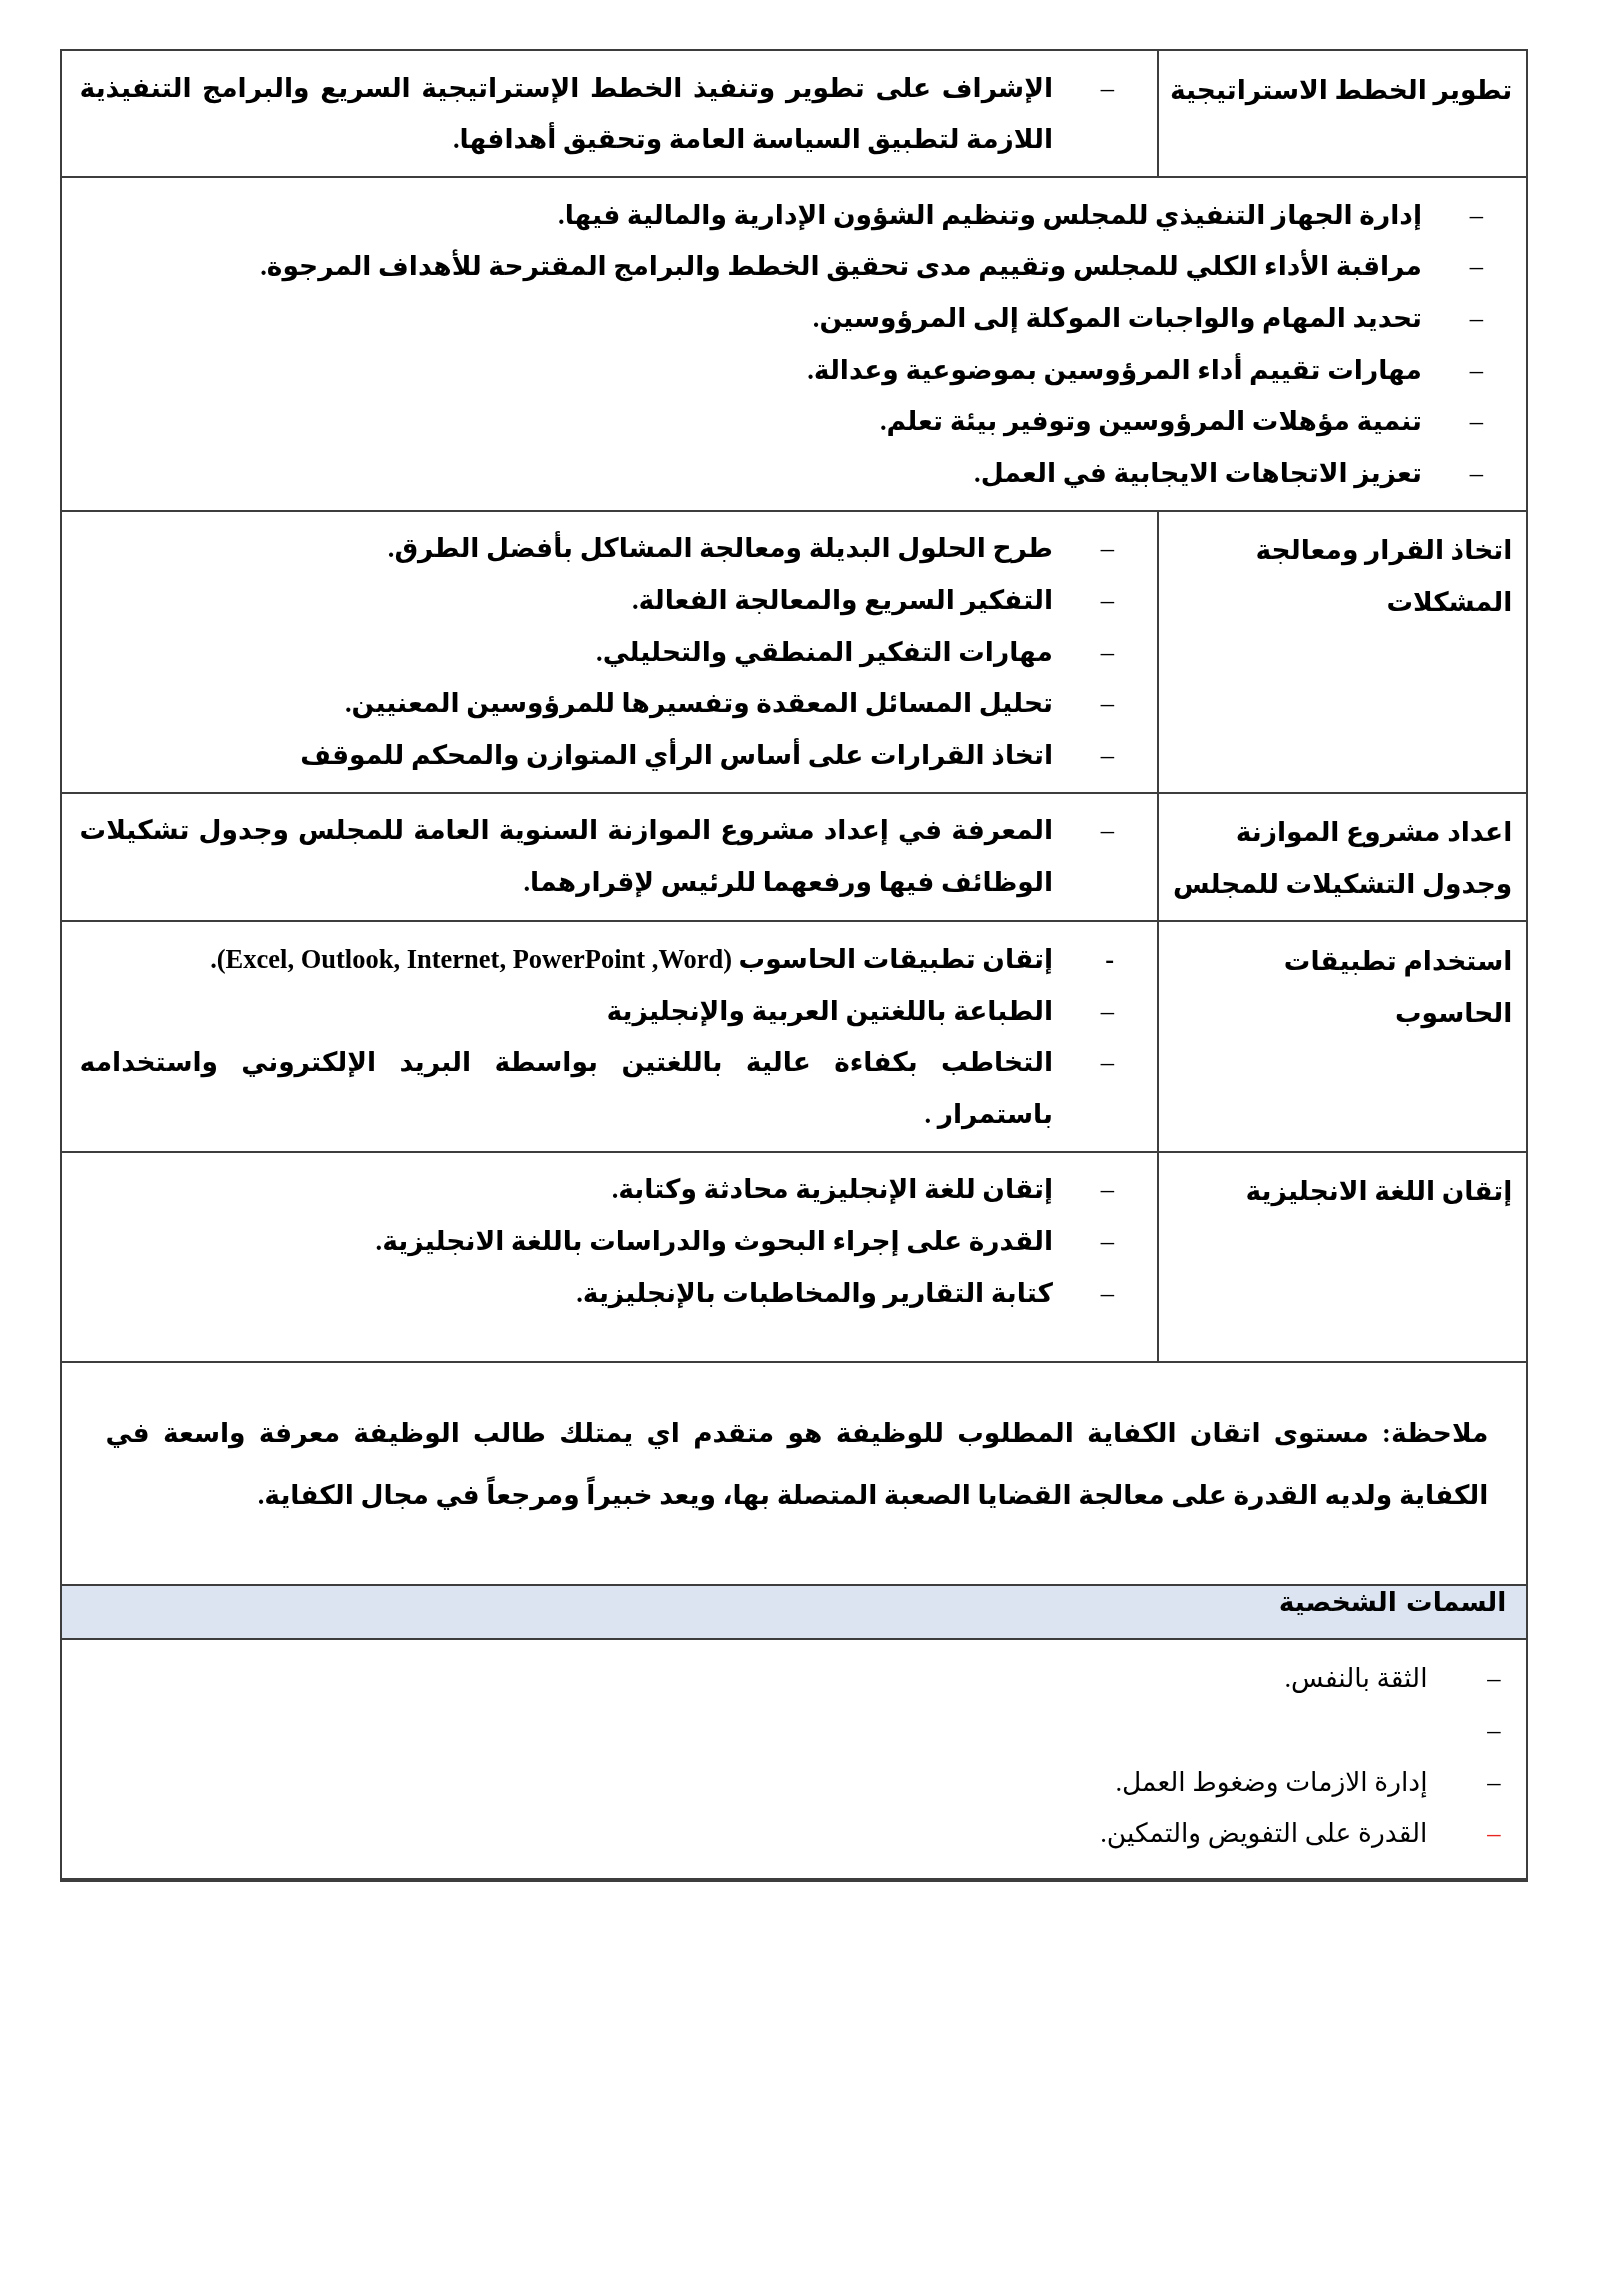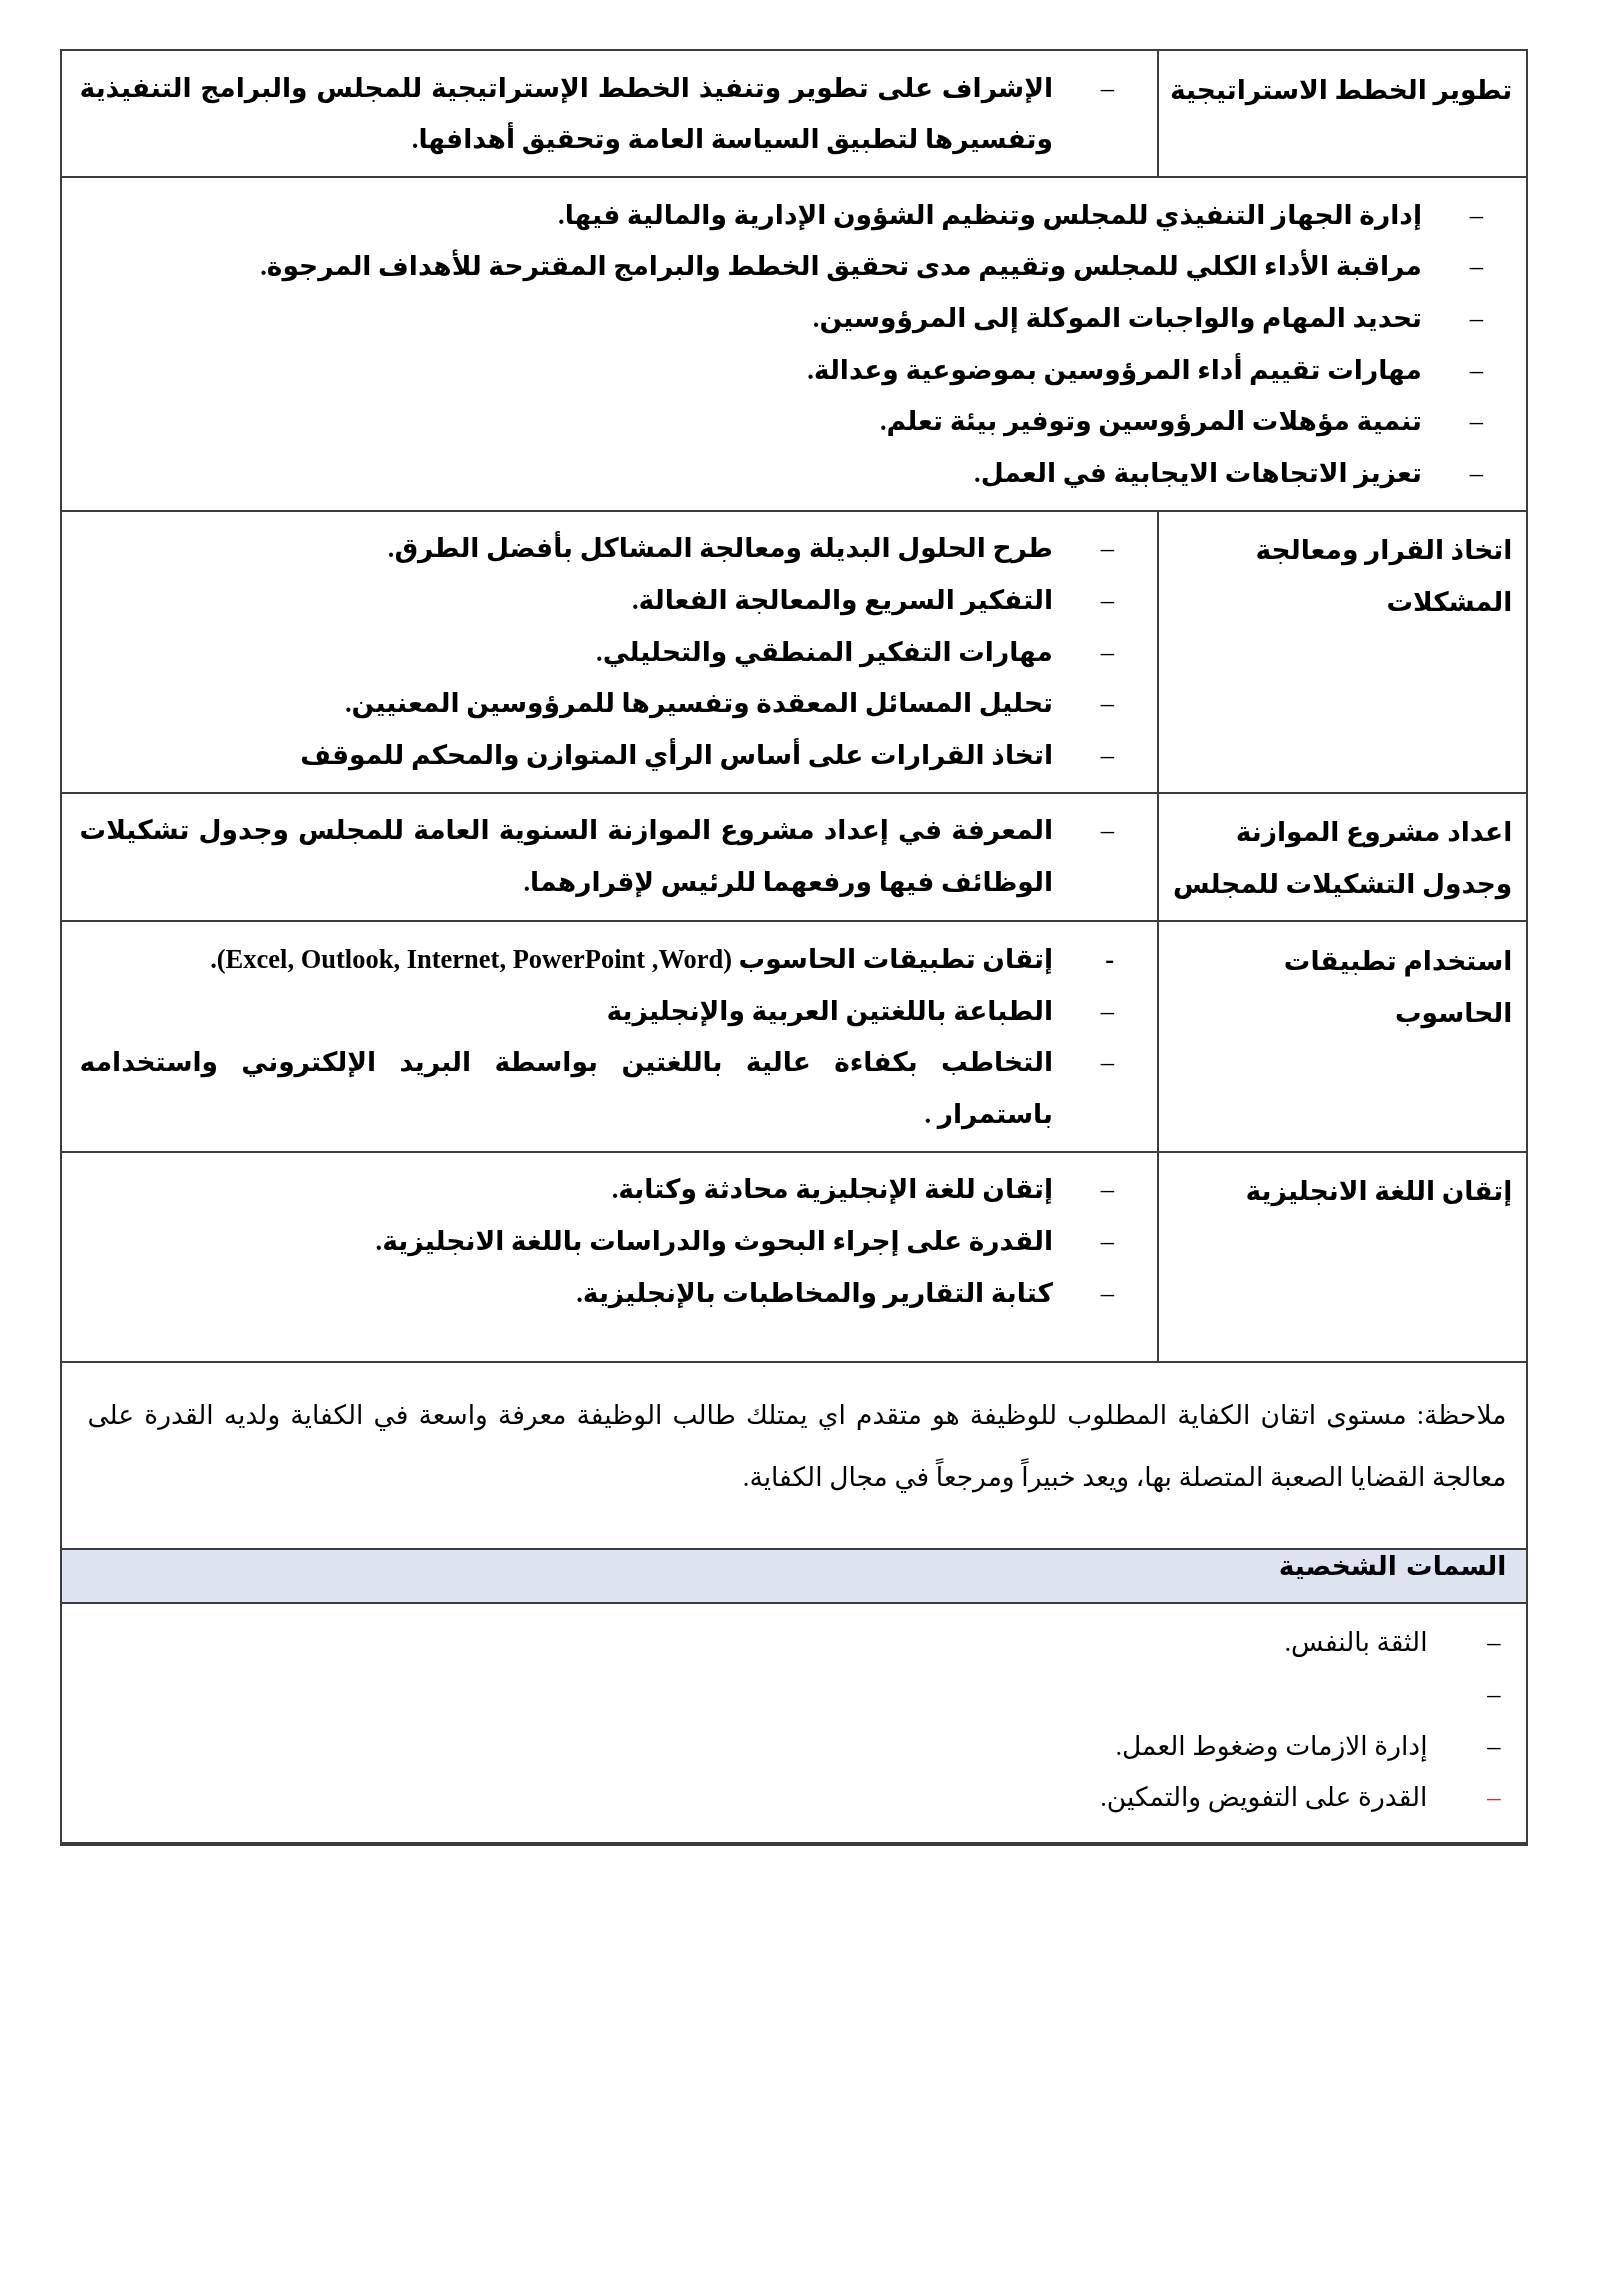--- a/index.html
+++ b/index.html
@@ -51,22 +51,22 @@
     line-height:1.95;
     font-weight:bold;
     font-family:"Liberation Serif","DejaVu Sans",sans-serif;
   }
   
   .note-row {
     border-top:2px solid var(--border,#3d3d3d);
     padding:21.6px 19.6px 39px 25.5px;
   }
   .note-text {
-    margin:0;
-    font-weight:normal;
+    margin:18px;
+    font-weight:bold;
     text-align:justify;
     line-height:2.35;
     font-family:"Liberation Serif","DejaVu Sans",sans-serif;
   }
   
   .section-bar {
     border-top:2.9px solid var(--border,#3d3d3d);
     border-bottom:2px solid var(--border,#3d3d3d);
     background:var(--section-bg,#dbe4f0);
     min-height:52px;
@@ -85,21 +85,21 @@
 
 <div class="page">
   <div class="doc-table">
 
     <div id="comp-rows">
         <div class="comp-row">
           <div class="comp-header"><span class="comp-title">تطوير الخطط الاستراتيجية</span></div>
           <div class="comp-content">
             <div class="item">
               <span class="dash">–</span>
-              <span class="txt">الإشراف على تطوير وتنفيذ الخطط الإستراتيجية للمجلس والبرامج التنفيذية وتفسيرها لتطبيق السياسة العامة وتحقيق أهدافها.</span>
+              <span class="txt">الإشراف على تطوير وتنفيذ الخطط الإستراتيجية السريع والبرامج التنفيذية اللازمة لتطبيق السياسة العامة وتحقيق أهدافها.</span>
             </div>
           </div>
         </div>
         <div class="comp-row">
           <div class="comp-content">
             <div class="item">
               <span class="dash">–</span>
               <span class="txt">إدارة الجهاز التنفيذي للمجلس وتنظيم الشؤون الإدارية والمالية فيها.</span>
             </div>
             <div class="item">

